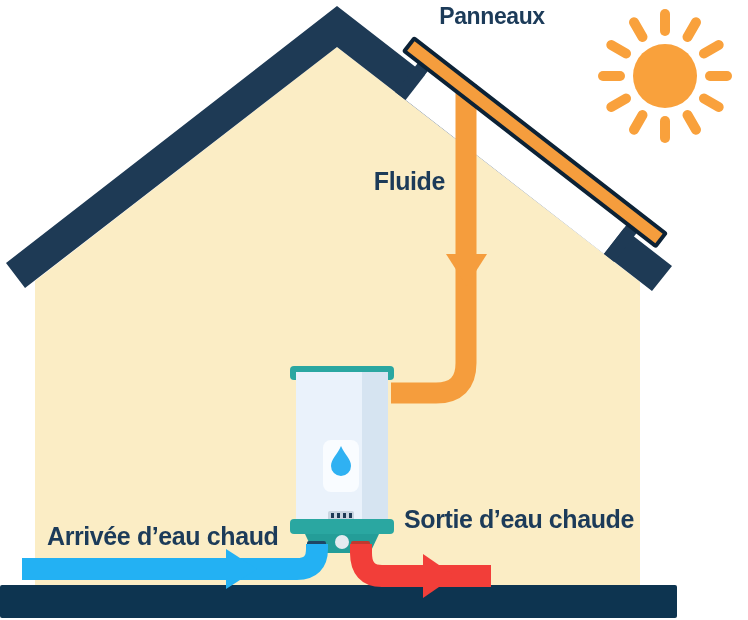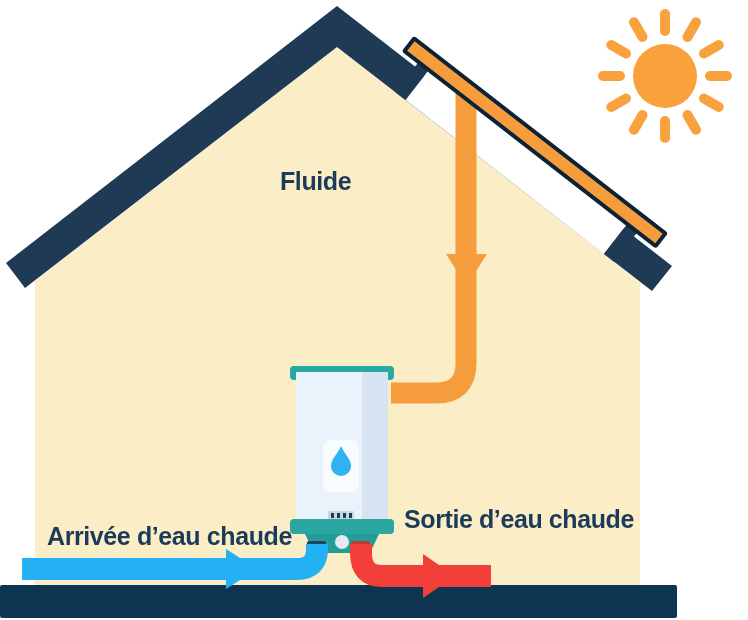--- a/index.html
+++ b/index.html
@@ -11,21 +11,21 @@
   .label{
     position:absolute;
     font-weight:700;
     color:#1C3B59;
     letter-spacing:-0.4px;
     white-space:nowrap;
     line-height:24px;
     font-size:25px;
   }
   .label.center{text-align:center;}
-  .label.right{}
+  .label.right{text-align:right;}
   #label-panneaux{left:417px;top:5px;width:150px;font-size:23px;line-height:23px;}
   #label-fluide{left:280px;top:169px;width:165px;}
   #label-chauffe{left:271px;top:336px;}
   #label-arrivee{left:47px;top:524px;}
   #label-sortie{left:404px;top:507px;}
 </style>
 </head>
 <body>
 
 <div class="stage">
@@ -92,23 +92,24 @@
     </g>
 
     <path d="M22,569 L297,569 Q317,569 317,549 L317,544" fill="none" stroke-width="22" stroke="#23B1F3"></path>
     <polygon points="226,549 226,589 257,569" fill="#23B1F3"></polygon>
 
     <path d="M361,544 L361,553 Q361,576 382,576 L491,576" fill="none" stroke-width="22" stroke="#F23E39"></path>
     <polygon points="423,554 423,598 455,576" fill="#F23E39"></polygon>
   </svg>
 
   <div class="label center" id="label-panneaux">
+    <div>Panneaux</div>
   </div>
 
   <div class="label right" id="label-fluide">
     <div>Fluide</div>
   </div>
 
 
-  <div class="label" id="label-arrivee">Arrivée d’eau chaude</div>
+  <div class="label" id="label-arrivee">Arrivée d’eau chaud</div>
 
   <div class="label" id="label-sortie">Sortie d’eau chaude</div>
 </div>
 
 </body></html>

